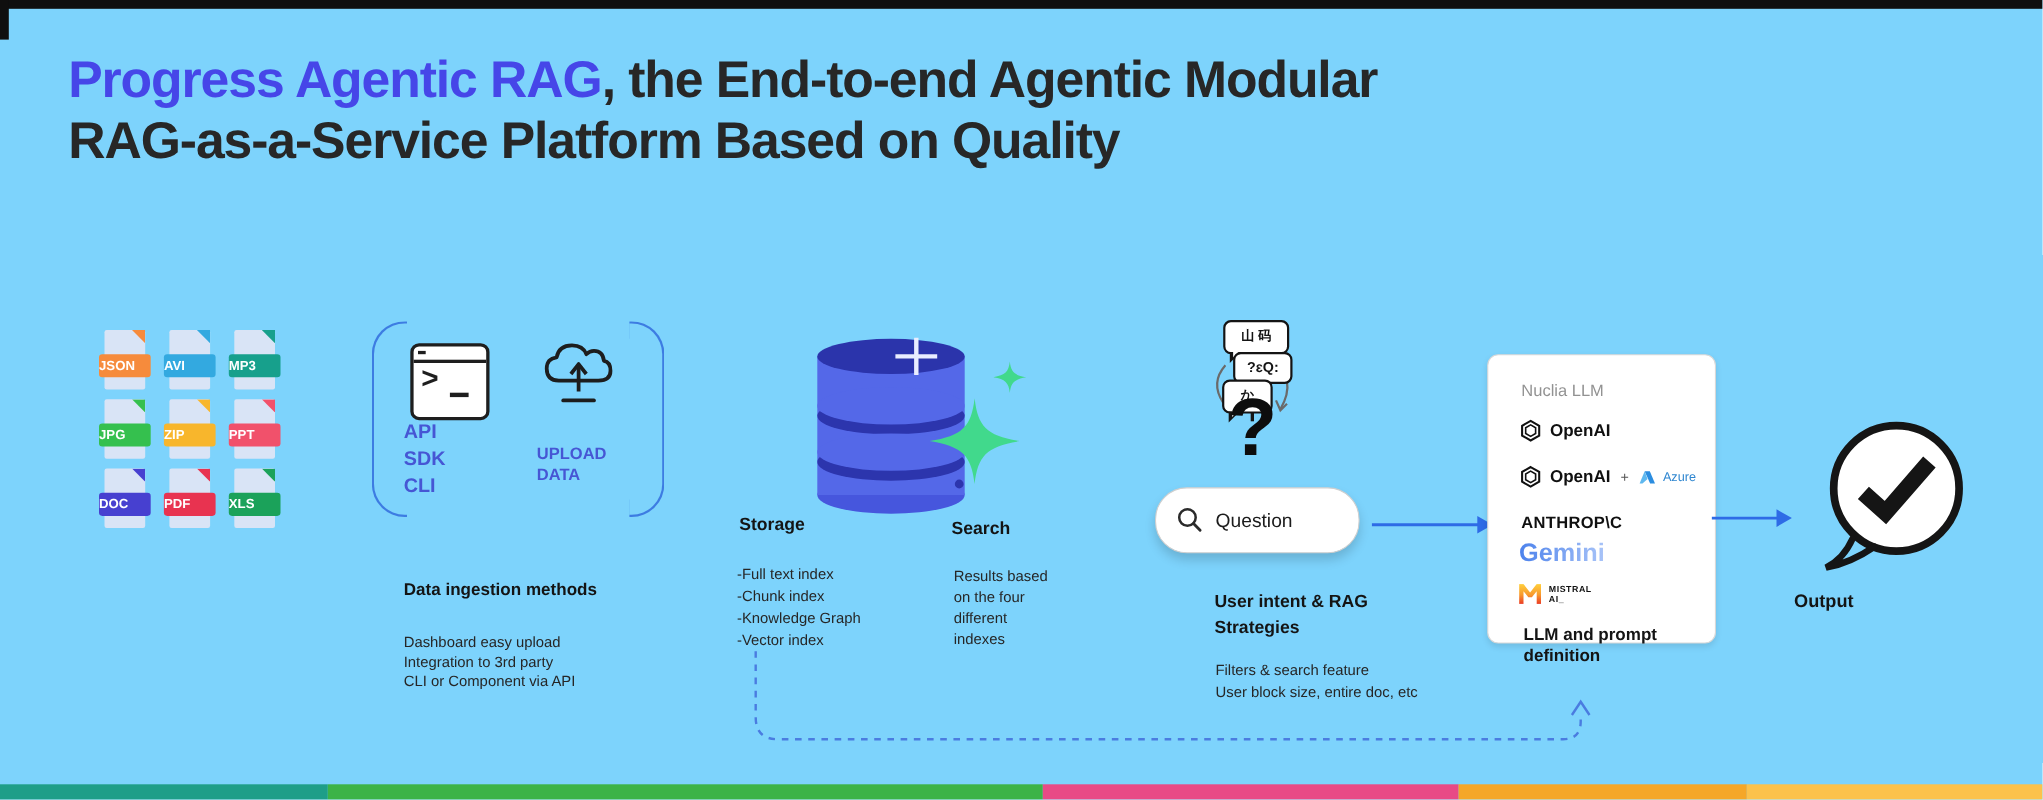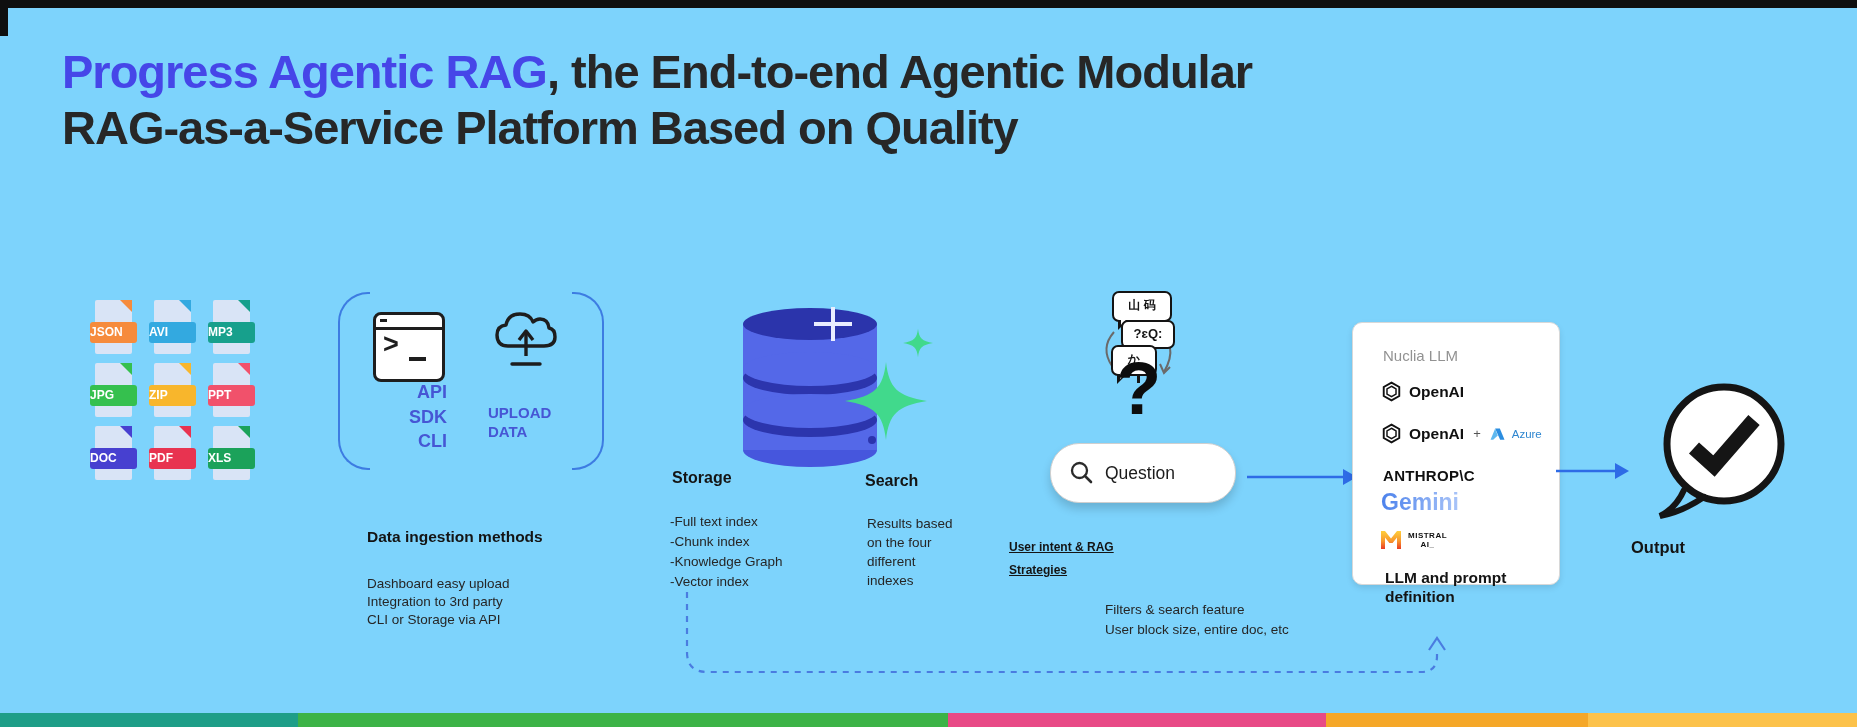--- a/index.html
+++ b/index.html
@@ -34,21 +34,21 @@
          border-radius:30px 0 0 30px;}
   .brk-r{left:572px;top:292px;width:30px;height:174px;border:2.5px solid #3d7ce2;border-left:none;
          border-radius:0 30px 30px 0;}
 
   .term{left:373px;top:312px;width:66px;height:64px;border:3px solid #1e1e1e;border-radius:8px;background:#fff;}
   .term .hdr{position:absolute;left:0;right:0;top:0;height:12px;border-bottom:3px solid #1e1e1e;}
   .term .dash{position:absolute;left:4px;top:4px;width:7px;height:2.5px;background:#1e1e1e;}
   .term .gt{position:absolute;left:7px;top:14px;font-size:27px;font-weight:700;color:#1e1e1e;}
   .term .us{position:absolute;left:33px;top:42px;width:17px;height:3.5px;background:#1e1e1e;}
 
-  .api-label{left:367px;top:380px;width:80px;text-align:right;font-size:18px;font-weight:700;
+  .api-label{left:367px;top:380px;width:80px;text-align:left;font-size:18px;font-weight:700;
              color:#4656d4;line-height:24.5px;}
   .upload-label{left:488px;top:403px;font-size:15px;font-weight:700;color:#4656d4;line-height:19px;}
 
   .ing-h{left:367px;top:528px;}
   .ing-b{left:367px;top:575px;}
 
   .sto-h{left:672px;top:469px;font-size:16px;}
   .sto-b{left:670px;top:512px;line-height:20px;}
   .sea-h{left:865px;top:472px;font-size:16px;}
   .sea-b{left:867px;top:514px;line-height:19px;}
@@ -61,27 +61,27 @@
   .bub.tail::after{content:"";position:absolute;left:7px;bottom:-5px;width:0;height:0;
        border-style:solid;border-width:6px 6px 0 0;border-color:#ffffff transparent transparent transparent;}
   .bub-line{left:1137px;top:298px;width:2.5px;height:85px;background:#161616;z-index:1;}
   .qmark{left:1116px;top:352px;font-size:74px;font-weight:800;color:#0d0d0d;z-index:3;line-height:74px;}
 
   .pill{left:1050px;top:443px;width:184px;height:58px;background:#fff;border:1.5px solid #cfcfcf;
         border-radius:29px;box-shadow:0 6px 10px rgba(0,0,0,0.16);display:flex;align-items:center;}
   .pill .mag{margin-left:18px;}
   .pill .lbl{margin-left:10px;font-size:17.5px;color:#1c1c1c;}
 
-  .q-h{left:1009px;top:536px;font-size:12px;line-height:23px;text-decoration:underline;}
+  .q-h{left:1104px;top:536px;font-size:16px;line-height:23px;}
   .q-b{left:1062px;top:600px;line-height:20px;margin-left:43px;}
 
   
   .card{left:1352px;top:322px;width:206px;height:261px;background:#fff;border:1.5px solid #d8d8d8;
         border-radius:10px;box-shadow:0 3px 6px rgba(0,0,0,0.10);}
-  .card .trow{position:absolute;display:flex;align-items:center;gap:7px;text-align:center;}
+  .card .trow{position:absolute;display:flex;align-items:center;gap:7px;}
   .card .nuclia{left:30px;top:24px;font-size:15px;color:#929292;}
   .card .openai-lbl{font-size:15.5px;font-weight:700;color:#101010;}
   .card .plus{font-size:13px;color:#555;margin:0 2px;}
   .card .azure-lbl{font-size:11.5px;color:#2e86d0;}
   .card .anthropic{left:30px;top:144px;font-size:15px;font-weight:800;letter-spacing:0.3px;color:#101010;}
   .card .gemini{left:28px;top:166px;font-size:23px;font-weight:600;
         background:linear-gradient(90deg,#4c82ec,#a9c4f8);
         -webkit-background-clip:text;background-clip:text;-webkit-text-fill-color:transparent;color:#5b8df0;}
   .mistral-logo{width:20px;height:18px;background:linear-gradient(180deg,#ffcf3c 0%,#f8982d 55%,#ea3b24 100%);
         clip-path:polygon(0% 100%,0% 0%,20% 0%,50% 42%,80% 0%,100% 0%,100% 100%,80% 100%,80% 36%,58% 66%,42% 66%,20% 36%,20% 100%);}
@@ -182,21 +182,21 @@
 
   <div class="abs upload-label">
     <div>UPLOAD</div>
     <div>DATA</div>
   </div>
 
   <div class="abs cap-h ing-h">Data ingestion methods</div>
   <div class="abs cap-b ing-b">
     <div>Dashboard easy upload</div>
     <div>Integration to 3rd party</div>
-    <div>CLI or Storage via API</div>
+    <div>CLI or Component via API</div>
   </div>
 
   <svg class="abs" style="left:740px;top:300px" width="140" height="172" viewBox="0 0 140 172">
     <ellipse cx="70" cy="150" rx="67" ry="17" fill="#4656dd"></ellipse>
     <rect x="3" y="24" width="134" height="126" fill="#5468e8"></rect>
     <ellipse cx="70" cy="78" rx="67" ry="17" fill="#2c35ad"></ellipse>
     <ellipse cx="70" cy="69" rx="67" ry="17" fill="#5468e8"></ellipse>
     <ellipse cx="70" cy="120" rx="67" ry="17" fill="#2c35ad"></ellipse>
     <ellipse cx="70" cy="111" rx="67" ry="17" fill="#5468e8"></ellipse>
     <ellipse cx="70" cy="24" rx="67" ry="16" fill="#2b34ab"></ellipse>

